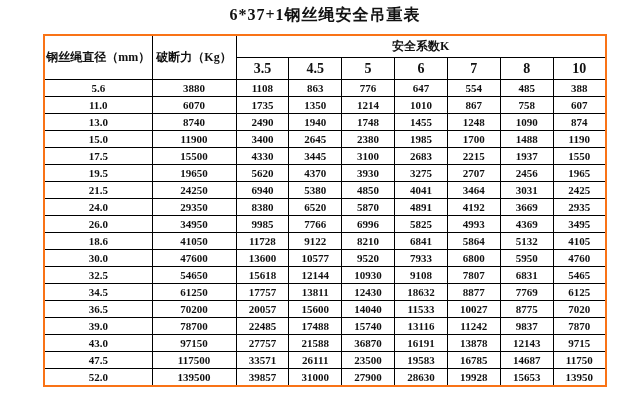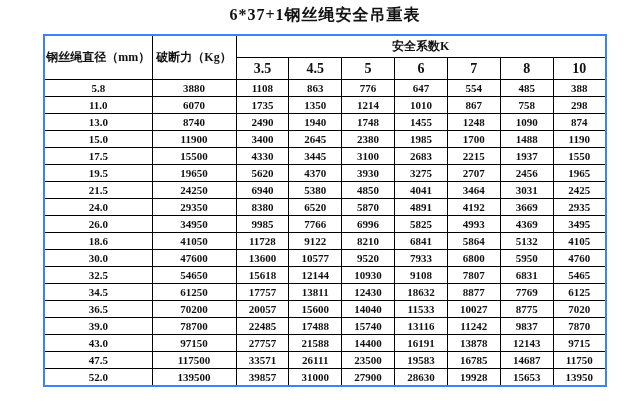--- a/index.html
+++ b/index.html
@@ -28,21 +28,21 @@
     color: #111111;
     letter-spacing: 1px;
   }
   table.rope-table {
     position: absolute;
     left: 43px;
     top: 34px;
     width: 564px;
     border-collapse: collapse;
     table-layout: fixed;
-    border: 2px solid #3b82f6;
+    border: 2px solid #f97316;
   }
   table.rope-table th,
   table.rope-table td {
     border: 1px solid #000000;
     text-align: center;
     vertical-align: middle;
     padding: 0;
     font-weight: bold;
     color: #111111;
     white-space: nowrap;
@@ -93,40 +93,40 @@
           <th class="kval">4.5</th>
           <th class="kval">5</th>
           <th class="kval">6</th>
           <th class="kval">7</th>
           <th class="kval">8</th>
           <th class="kval">10</th>
         </tr>
     </thead>
     <tbody id="table-body">
         <tr>
-          <td>5.8</td>
+          <td>5.6</td>
           <td>3880</td>
           <td>1108</td>
           <td>863</td>
           <td>776</td>
           <td>647</td>
           <td>554</td>
           <td>485</td>
           <td>388</td>
         </tr>
         <tr>
           <td>11.0</td>
           <td>6070</td>
           <td>1735</td>
           <td>1350</td>
           <td>1214</td>
           <td>1010</td>
           <td>867</td>
           <td>758</td>
-          <td>298</td>
+          <td>607</td>
         </tr>
         <tr>
           <td class="c-blue">13.0</td>
           <td class="c-blue">8740</td>
           <td class="c-blue">2490</td>
           <td class="c-blue">1940</td>
           <td class="c-blue">1748</td>
           <td class="c-blue">1455</td>
           <td class="c-blue">1248</td>
           <td class="c-blue">1090</td>
@@ -262,21 +262,21 @@
           <td>13116</td>
           <td>11242</td>
           <td>9837</td>
           <td>7870</td>
         </tr>
         <tr>
           <td class="c-red">43.0</td>
           <td class="c-red">97150</td>
           <td class="c-red">27757</td>
           <td class="c-red">21588</td>
-          <td class="c-red">14400</td>
+          <td class="c-red">36870</td>
           <td class="c-red">16191</td>
           <td class="c-red">13878</td>
           <td class="c-red">12143</td>
           <td>9715</td>
         </tr>
         <tr>
           <td>47.5</td>
           <td>117500</td>
           <td>33571</td>
           <td>26111</td>

